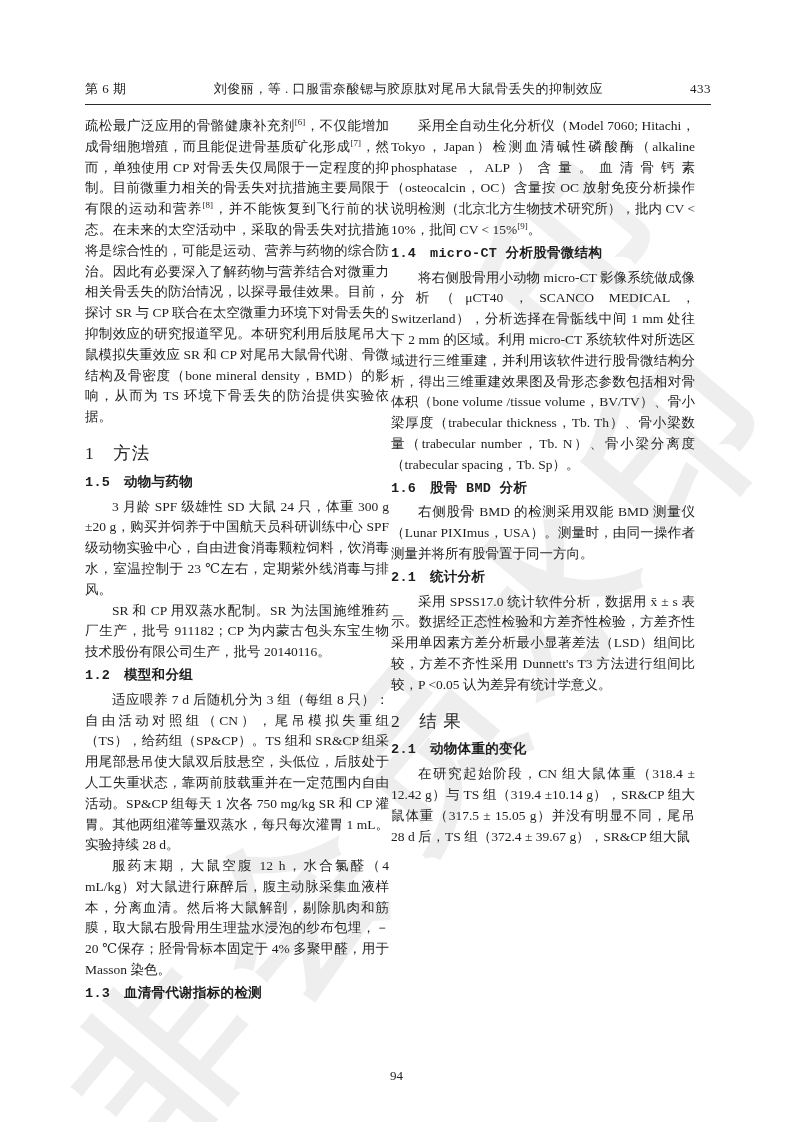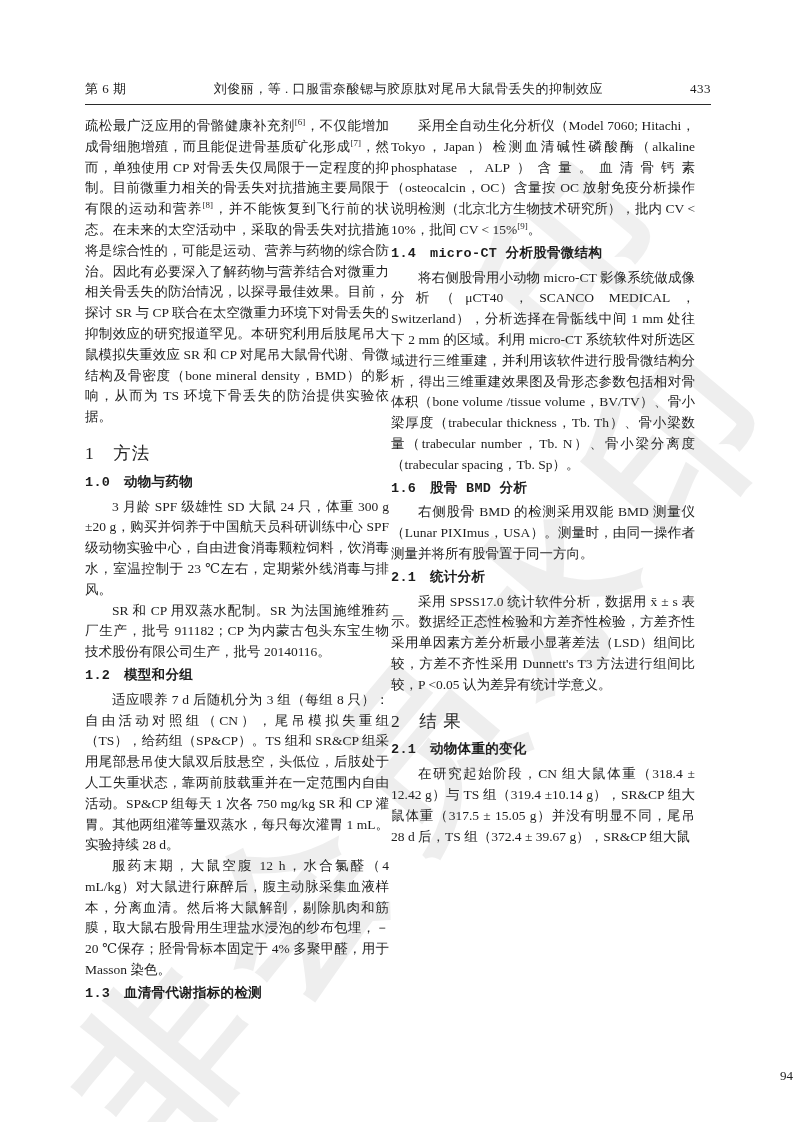--- a/index.html
+++ b/index.html
@@ -38,21 +38,21 @@
     font-size:17.5px;font-weight:400;letter-spacing:1px;
   }
   .sec2{
     margin:3px 0 3px;
     font-family:Liberation Mono, monospace;
     font-size:13.5px;font-weight:700;letter-spacing:.3px;
   }
   
   .footer{
     position:absolute;bottom:38px;left:0;width:100%;
-    text-align:right;font-size:13px;
+    text-align:center;font-size:13px;
   }
   
   .wm{
     position:absolute;pointer-events:none;white-space:nowrap;
     font-family:"Liberation Sans","DejaVu Sans",sans-serif;
     font-weight:700;
     color:rgba(90,90,90,0.10);
     z-index:5;user-select:none;
   }
   .wm-main{
@@ -80,21 +80,21 @@
     <span class="title">刘俊丽，等 . 口服雷奈酸锶与胶原肽对尾吊大鼠骨丢失的抑制效应</span>
     <span>433</span>
   </div>
   <div class="hdr-rule"></div>
 
   <div class="cols">
 
     <div class="col">
       <p class="para noindent">疏松最广泛应用的骨骼健康补充剂<sup>[6]</sup>，不仅能增加成骨细胞增殖，而且能促进骨基质矿化形成<sup>[7]</sup>，然而，单独使用 CP 对骨丢失仅局限于一定程度的抑制。目前微重力相关的骨丢失对抗措施主要局限于有限的运动和营养<sup>[8]</sup>，并不能恢复到飞行前的状态。在未来的太空活动中，采取的骨丢失对抗措施将是综合性的，可能是运动、营养与药物的综合防治。因此有必要深入了解药物与营养结合对微重力相关骨丢失的防治情况，以探寻最佳效果。目前，探讨 SR 与 CP 联合在太空微重力环境下对骨丢失的抑制效应的研究报道罕见。本研究利用后肢尾吊大鼠模拟失重效应 SR 和 CP 对尾吊大鼠骨代谢、骨微结构及骨密度（bone mineral density，BMD）的影响，从而为 TS 环境下骨丢失的防治提供实验依据。</p>
       <div class="sec1">1　方法</div>
-      <div class="sec2">1.0　动物与药物</div>
+      <div class="sec2">1.5　动物与药物</div>
       <p class="para">3 月龄 SPF 级雄性 SD 大鼠 24 只，体重 300 g ±20 g，购买并饲养于中国航天员科研训练中心 SPF 级动物实验中心，自由进食消毒颗粒饲料，饮消毒水，室温控制于 23 ℃左右，定期紫外线消毒与排风。</p>
       <p class="para">SR 和 CP 用双蒸水配制。SR 为法国施维雅药厂生产，批号 911182；CP 为内蒙古包头东宝生物技术股份有限公司生产，批号 20140116。</p>
       <div class="sec2">1.2　模型和分组</div>
       <p class="para">适应喂养 7 d 后随机分为 3 组（每组 8 只）：自由活动对照组（CN），尾吊模拟失重组（TS），给药组（SP&amp;CP）。TS 组和 SR&amp;CP 组采用尾部悬吊使大鼠双后肢悬空，头低位，后肢处于人工失重状态，靠两前肢载重并在一定范围内自由活动。SP&amp;CP 组每天 1 次各 750 mg/kg SR 和 CP 灌胃。其他两组灌等量双蒸水，每只每次灌胃 1 mL。实验持续 28 d。</p>
       <p class="para">服药末期，大鼠空腹 12 h，水合氯醛（4 mL/kg）对大鼠进行麻醉后，腹主动脉采集血液样本，分离血清。然后将大鼠解剖，剔除肌肉和筋膜，取大鼠右股骨用生理盐水浸泡的纱布包埋，－20 ℃保存；胫骨骨标本固定于 4% 多聚甲醛，用于 Masson 染色。</p>
       <div class="sec2">1.3　血清骨代谢指标的检测</div>
     </div>
 
     <div class="col">
       <p class="para">采用全自动生化分析仪（Model 7060; Hitachi，Tokyo，Japan）检测血清碱性磷酸酶（alkaline phosphatase，ALP）含量。血清骨钙素（osteocalcin，OC）含量按 OC 放射免疫分析操作说明检测（北京北方生物技术研究所），批内 CV &lt; 10%，批间 CV &lt; 15%<sup>[9]</sup>。</p>

